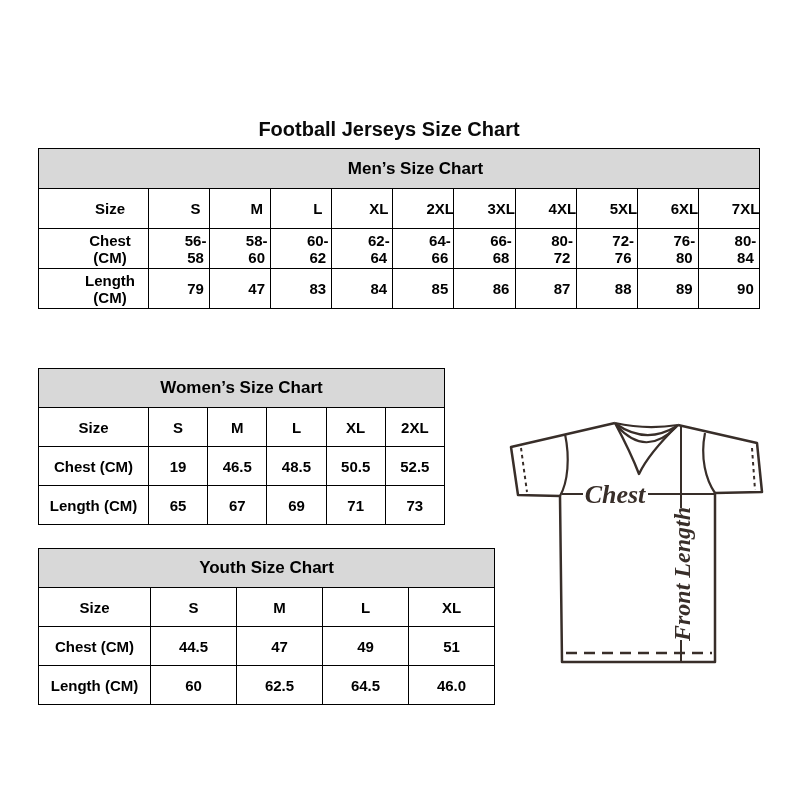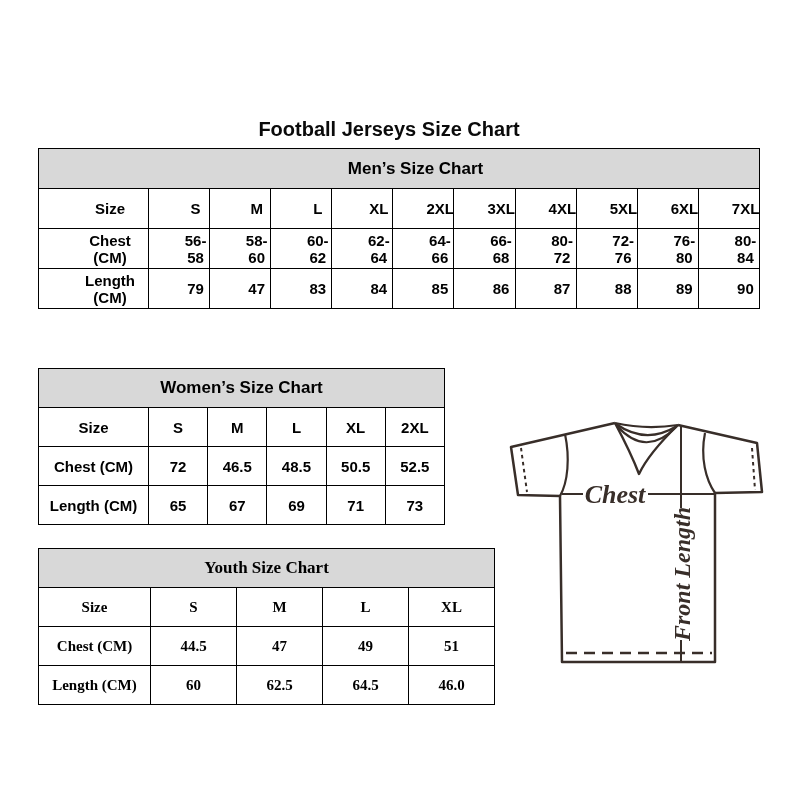--- a/index.html
+++ b/index.html
@@ -35,21 +35,21 @@
   }
   .size-table th.tbl-title {
     background:var(--table-header-bg, #d8d8d8);
     font-size:17px;
     height:40px;
   }
   .size-table td { font-size:15px; }
   #table-men   { left:38px; top:148px; width:722px; }
   #table-men   td, #table-men th.tbl-title { height:40px;padding-left:33px; }
   #table-women { left:38px; top:368px; width:407px; }
-  #table-youth { left:38px; top:548px; width:457px;font-family:Liberation Serif, serif; }
+  #table-youth { left:38px; top:548px; width:457px; }
   #table-women td, #table-youth td,
   #table-women th.tbl-title, #table-youth th.tbl-title { height:39px; }
   #table-men .first-col, #table-women .first-col { width:110px; }
   #table-youth .first-col { width:112px; }
 
   svg.jersey { position:absolute; left:500px; top:398px; }
   .jersey .ln {
     fill:none;
     stroke:var(--diagram-stroke, #382e29);
     stroke-linejoin:round;
@@ -133,21 +133,21 @@
       <tr>
         <td>Size</td>
         <td>S</td>
         <td>M</td>
         <td>L</td>
         <td>XL</td>
         <td>2XL</td>
       </tr>
       <tr>
         <td>Chest (CM)</td>
-        <td>72</td>
+        <td>19</td>
         <td>46.5</td>
         <td>48.5</td>
         <td>50.5</td>
         <td>52.5</td>
       </tr>
       <tr>
         <td>Length (CM)</td>
         <td>65</td>
         <td>67</td>
         <td>69</td>

